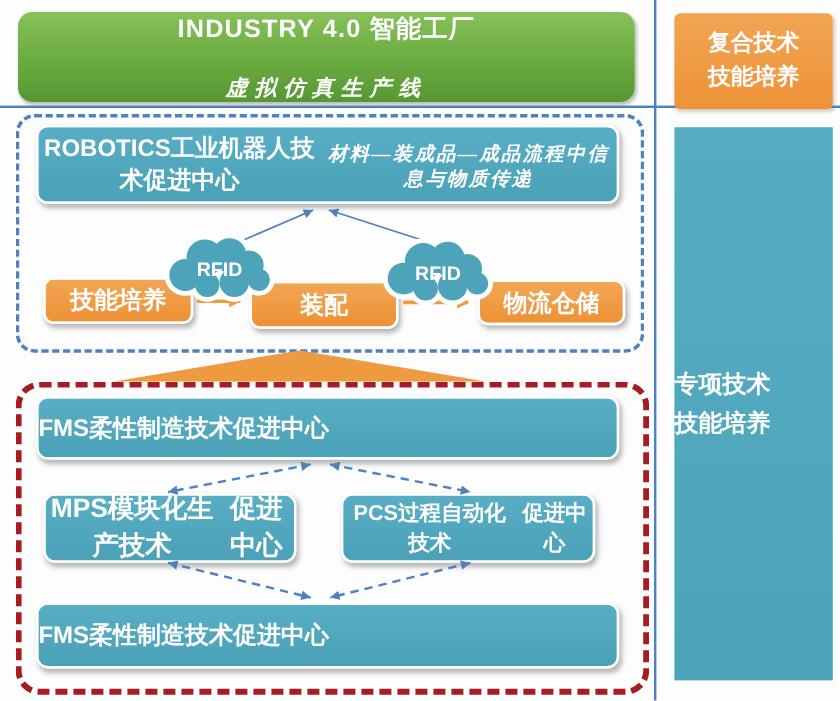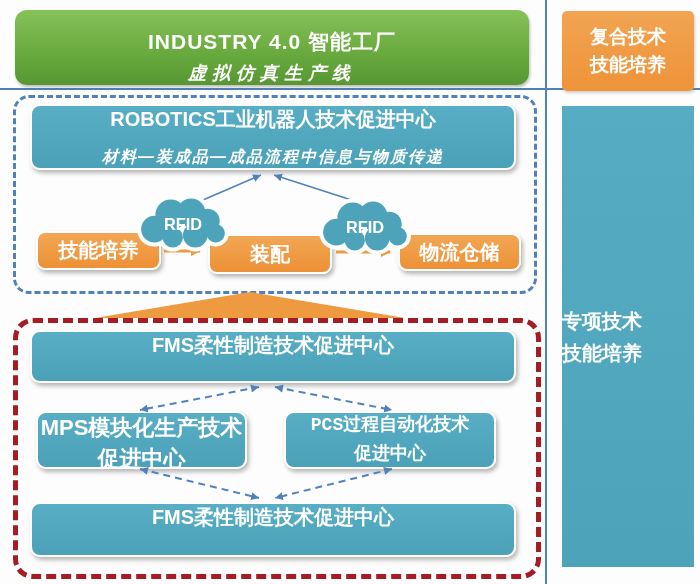--- a/index.html
+++ b/index.html
@@ -7,21 +7,21 @@
     position:relative;width:700px;height:584px;background:#fdfdfd;overflow:hidden;
     font-family:"Liberation Sans", sans-serif;
   }
   .grid-vline{position:absolute;left:545px;top:0;width:2px;height:584px;background:var(--grid_blue);}
   .grid-hline{position:absolute;left:0;top:88px;width:700px;height:2px;background:var(--grid_blue);}
 
   .banner{
     position:absolute;left:15px;top:10px;width:514px;height:75px;
     background:linear-gradient(180deg,#87c15a 0%,#6aab3f 55%,#579733 100%);
     border-radius:12px;box-shadow:1px 2px 3px rgba(90,90,90,.4);
-    display:flex;flex-direction:column;align-items:center;justify-content:flex-end;color:#fff;
+    display:flex;flex-direction:column;align-items:center;justify-content:space-between;color:#fff;
   }
   .banner-title{font-size:21px;font-weight:bold;letter-spacing:1px;}
   .banner-subtitle{font-family:Liberation Mono, monospace;font-style:italic;font-weight:bold;
     font-size:18px;letter-spacing:6px;margin-top:5px;}
 
   .orange-tag{
     position:absolute;left:562px;top:11px;width:132px;height:80px;
     background:linear-gradient(180deg,#f2a452,#ee9338);border-radius:5px;
     box-shadow:1px 2px 3px rgba(120,120,120,.35);
     display:flex;flex-direction:column;align-items:center;justify-content:center;
@@ -40,26 +40,26 @@
   }
   .panel-red{
     position:absolute;left:13px;top:318px;width:518px;height:251px;
     border:5px dashed var(--red_dashed);border-radius:20px;
   }
 
   .teal-box{
     position:absolute;background:linear-gradient(180deg,#58aec4 0%,#4aa1b8 100%);
     border:2px solid #fff;border-radius:10px;
     box-shadow:2px 3px 4px rgba(95,95,95,.45);
-    display:flex;flex-direction:column;align-items:center;justify-content:space-between;
+    display:flex;flex-direction:row;align-items:center;justify-content:space-between;
     color:#fff;text-align:center;box-sizing:border-box;
   }
   .robotics-box{left:30px;top:104px;width:486px;height:66px;}
   .robotics-title{font-size:20px;font-weight:bold;}
-  .robotics-subtitle{font-family:Liberation Sans, sans-serif;font-style:italic;font-weight:bold;
+  .robotics-subtitle{font-family:Liberation Serif, serif;font-style:italic;font-weight:bold;
     font-size:16px;letter-spacing:2px;margin-top:4px;}
 
   .orange-box{
     position:absolute;background:linear-gradient(180deg,#f2a654,#ed9136);
     border:2px solid #fff;border-radius:9px;
     box-shadow:2px 3px 4px rgba(95,95,95,.45);
     display:flex;align-items:center;justify-content:center;
     color:#fff;font-size:20px;font-weight:bold;box-sizing:border-box;z-index:2;
   }
   .box-production{left:36px;top:231px;width:125px;height:39px;}
@@ -72,21 +72,21 @@
 
   .up-arrow{
     position:absolute;left:95px;top:292px;width:0;height:0;z-index:1;
     border-left:155px solid transparent;border-right:155px solid transparent;
     border-bottom:26px solid var(--arrow_orange);
   }
 
   .fms-top-bar{left:30px;top:330px;width:486px;height:53px;font-size:20px;font-weight:bold;}
   .fms-bottom-bar{left:30px;top:502px;width:486px;height:55px;font-size:20px;font-weight:bold;}
   .mps-box{left:36px;top:411px;width:211px;height:58px;font-size:22px;font-weight:bold;line-height:1.4;}
-  .pcs-box{left:284px;top:411px;width:212px;height:58px;font-size:18px;font-weight:bold;line-height:1.4;font-family:Liberation Mono, monospace;}
+  .pcs-box{left:284px;top:411px;width:212px;height:58px;font-size:18px;font-weight:bold;line-height:1.4;}
 
   .overlay{position:absolute;left:0;top:0;width:700px;height:584px;z-index:3;pointer-events:none;}
 </style>
 </head>
 <body>
 
 <div id="canvas">
 
   <div class="grid-vline"></div>
   <div class="grid-hline"></div>

